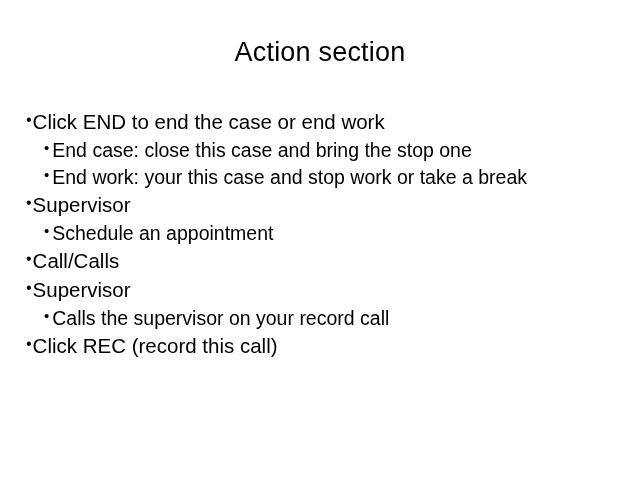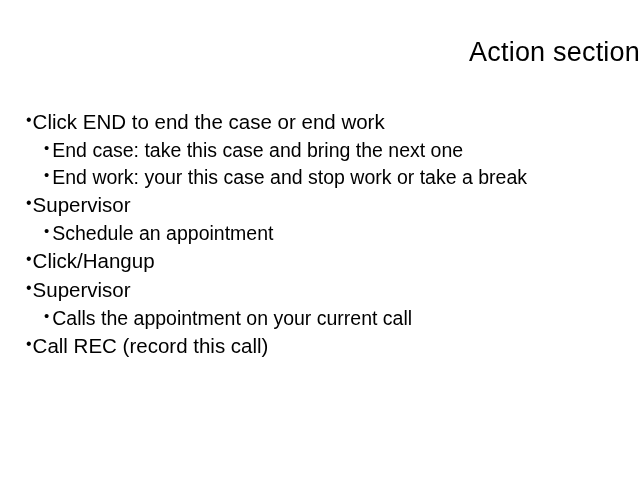--- a/index.html
+++ b/index.html
@@ -18,21 +18,21 @@
     position: relative;
     width: 640px;
     height: 480px;
     box-sizing: border-box;
   }
   .slide-title {
     position: absolute;
     top: 38px;
     left: 0;
     width: 640px;
-    text-align: right;
+    text-align: center;
     font-size: 27px;
     font-weight: normal;
     letter-spacing: 0.2px;
     line-height: 1.1;
   }
   .body-block {
     position: absolute;
     top: 108px;
     left: 26px;
     width: 596px;
@@ -75,52 +75,52 @@
 
   <div class="body-block">
 
     <div class="bullet level-1">
       <span class="bullet-marker">•</span>
       <span class="bullet-text">Click END to end the case or end work</span>
     </div>
 
     <div class="bullet level-2">
       <span class="bullet-marker">•</span>
-      <span class="bullet-text">End case: take this case and bring the next one</span>
+      <span class="bullet-text">End case: close this case and bring the stop one</span>
     </div>
 
     <div class="bullet level-2">
       <span class="bullet-marker">•</span>
       <span class="bullet-text">End work: your this case and stop work or take a break</span>
     </div>
 
     <div class="bullet level-1">
       <span class="bullet-marker">•</span>
       <span class="bullet-text">Supervisor</span>
     </div>
 
     <div class="bullet level-2">
       <span class="bullet-marker">•</span>
       <span class="bullet-text">Schedule an appointment</span>
     </div>
 
     <div class="bullet level-1">
       <span class="bullet-marker">•</span>
-      <span class="bullet-text">Click/Hangup</span>
+      <span class="bullet-text">Call/Calls</span>
     </div>
 
     <div class="bullet level-1">
       <span class="bullet-marker">•</span>
       <span class="bullet-text">Supervisor</span>
     </div>
 
     <div class="bullet level-2">
       <span class="bullet-marker">•</span>
-      <span class="bullet-text">Calls the appointment on your current call</span>
+      <span class="bullet-text">Calls the supervisor on your record call</span>
     </div>
 
     <div class="bullet level-1">
       <span class="bullet-marker">•</span>
-      <span class="bullet-text">Call REC (record this call)</span>
+      <span class="bullet-text">Click REC (record this call)</span>
     </div>
 
   </div>
 </div>
 
 </body></html>

